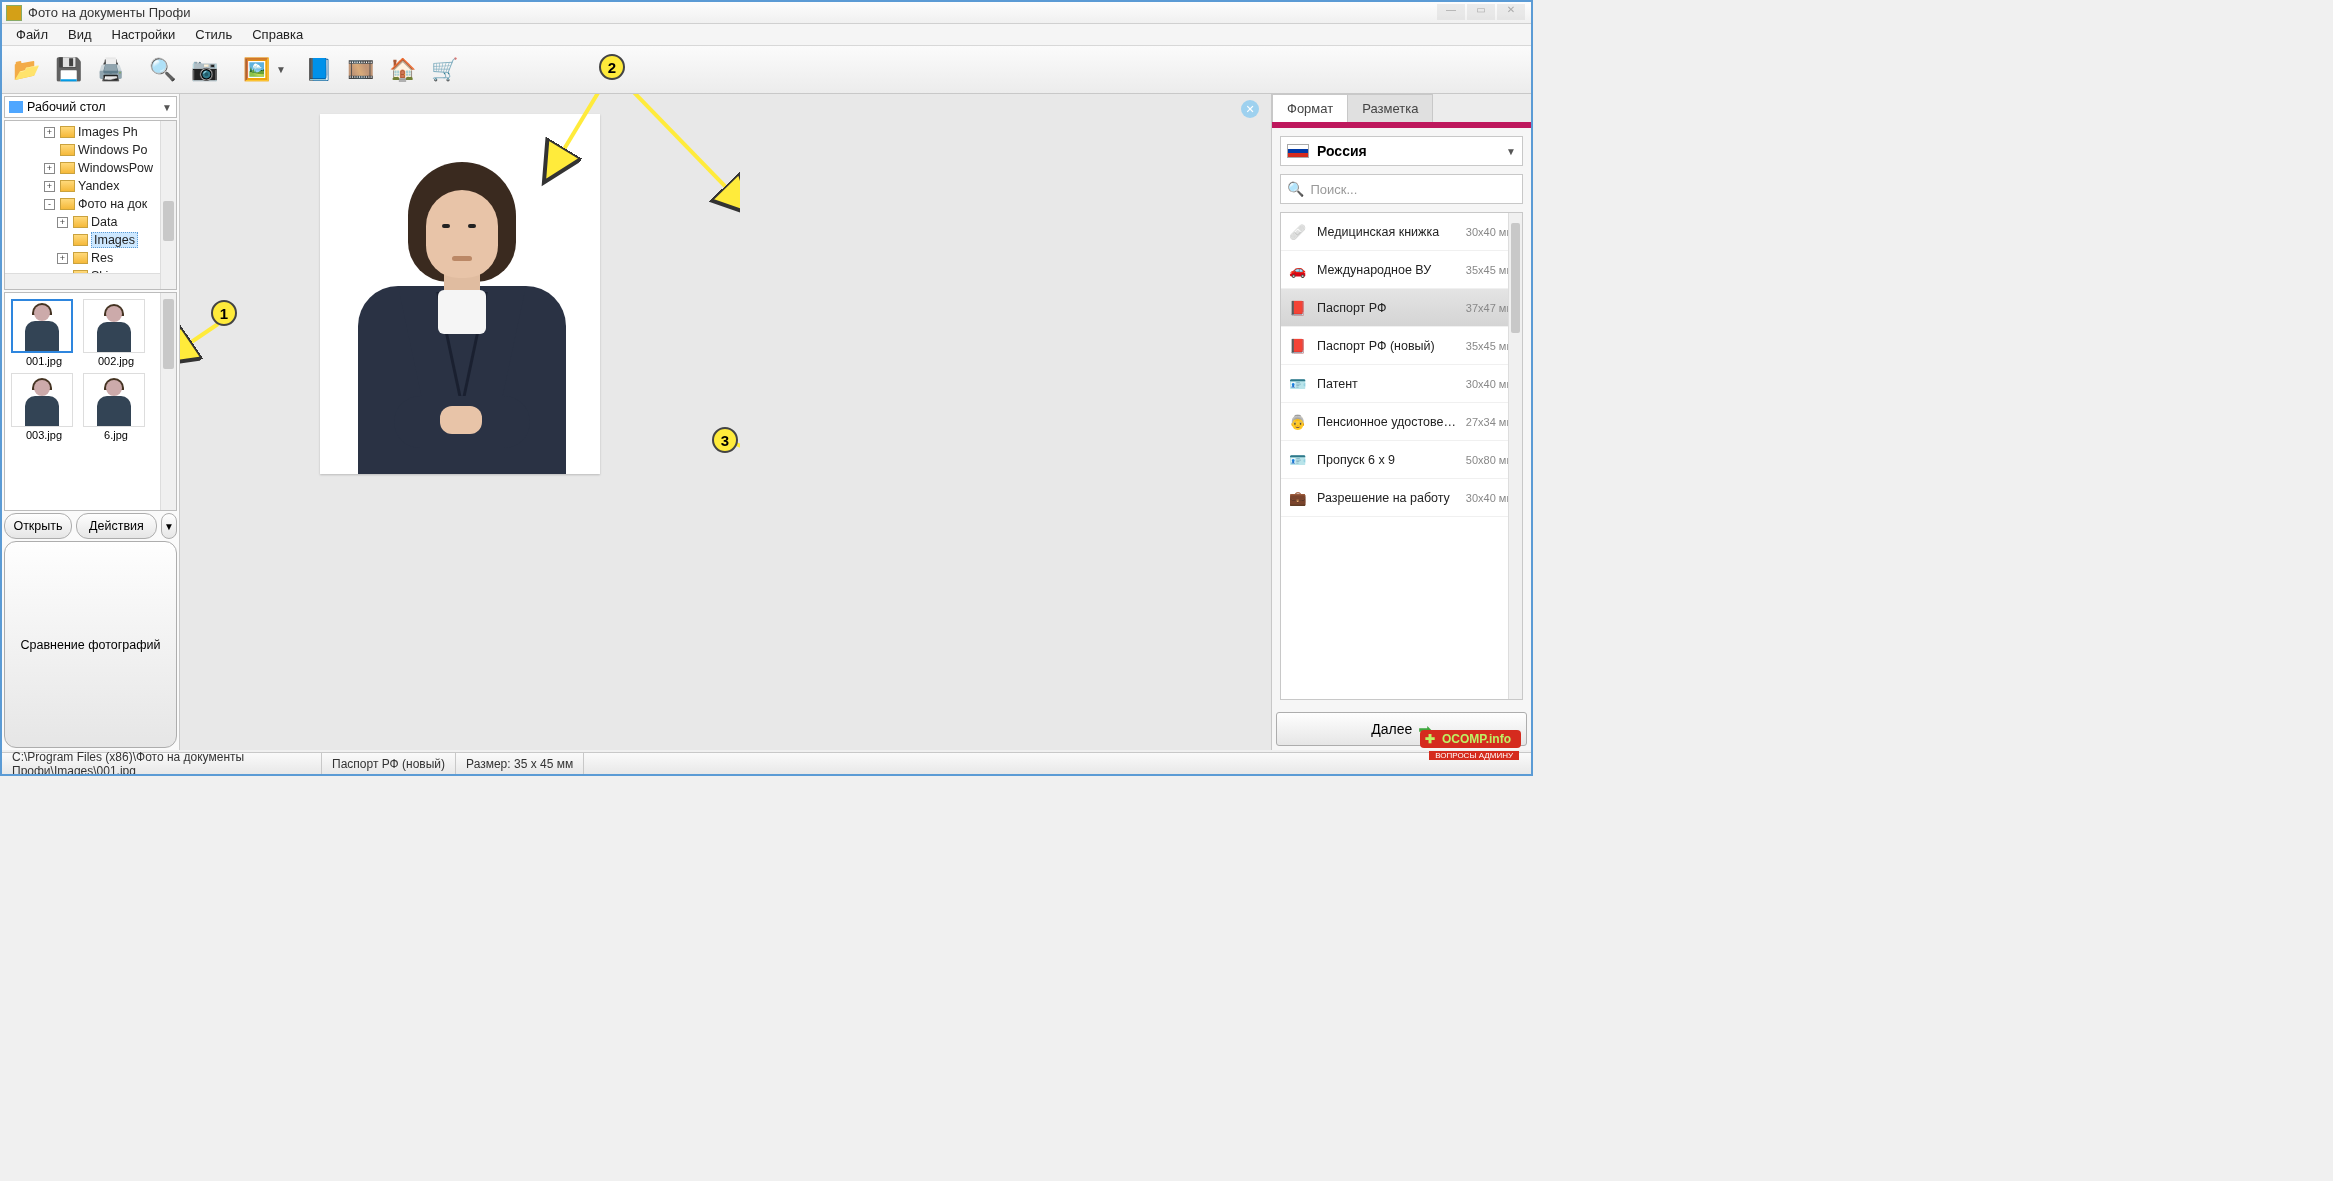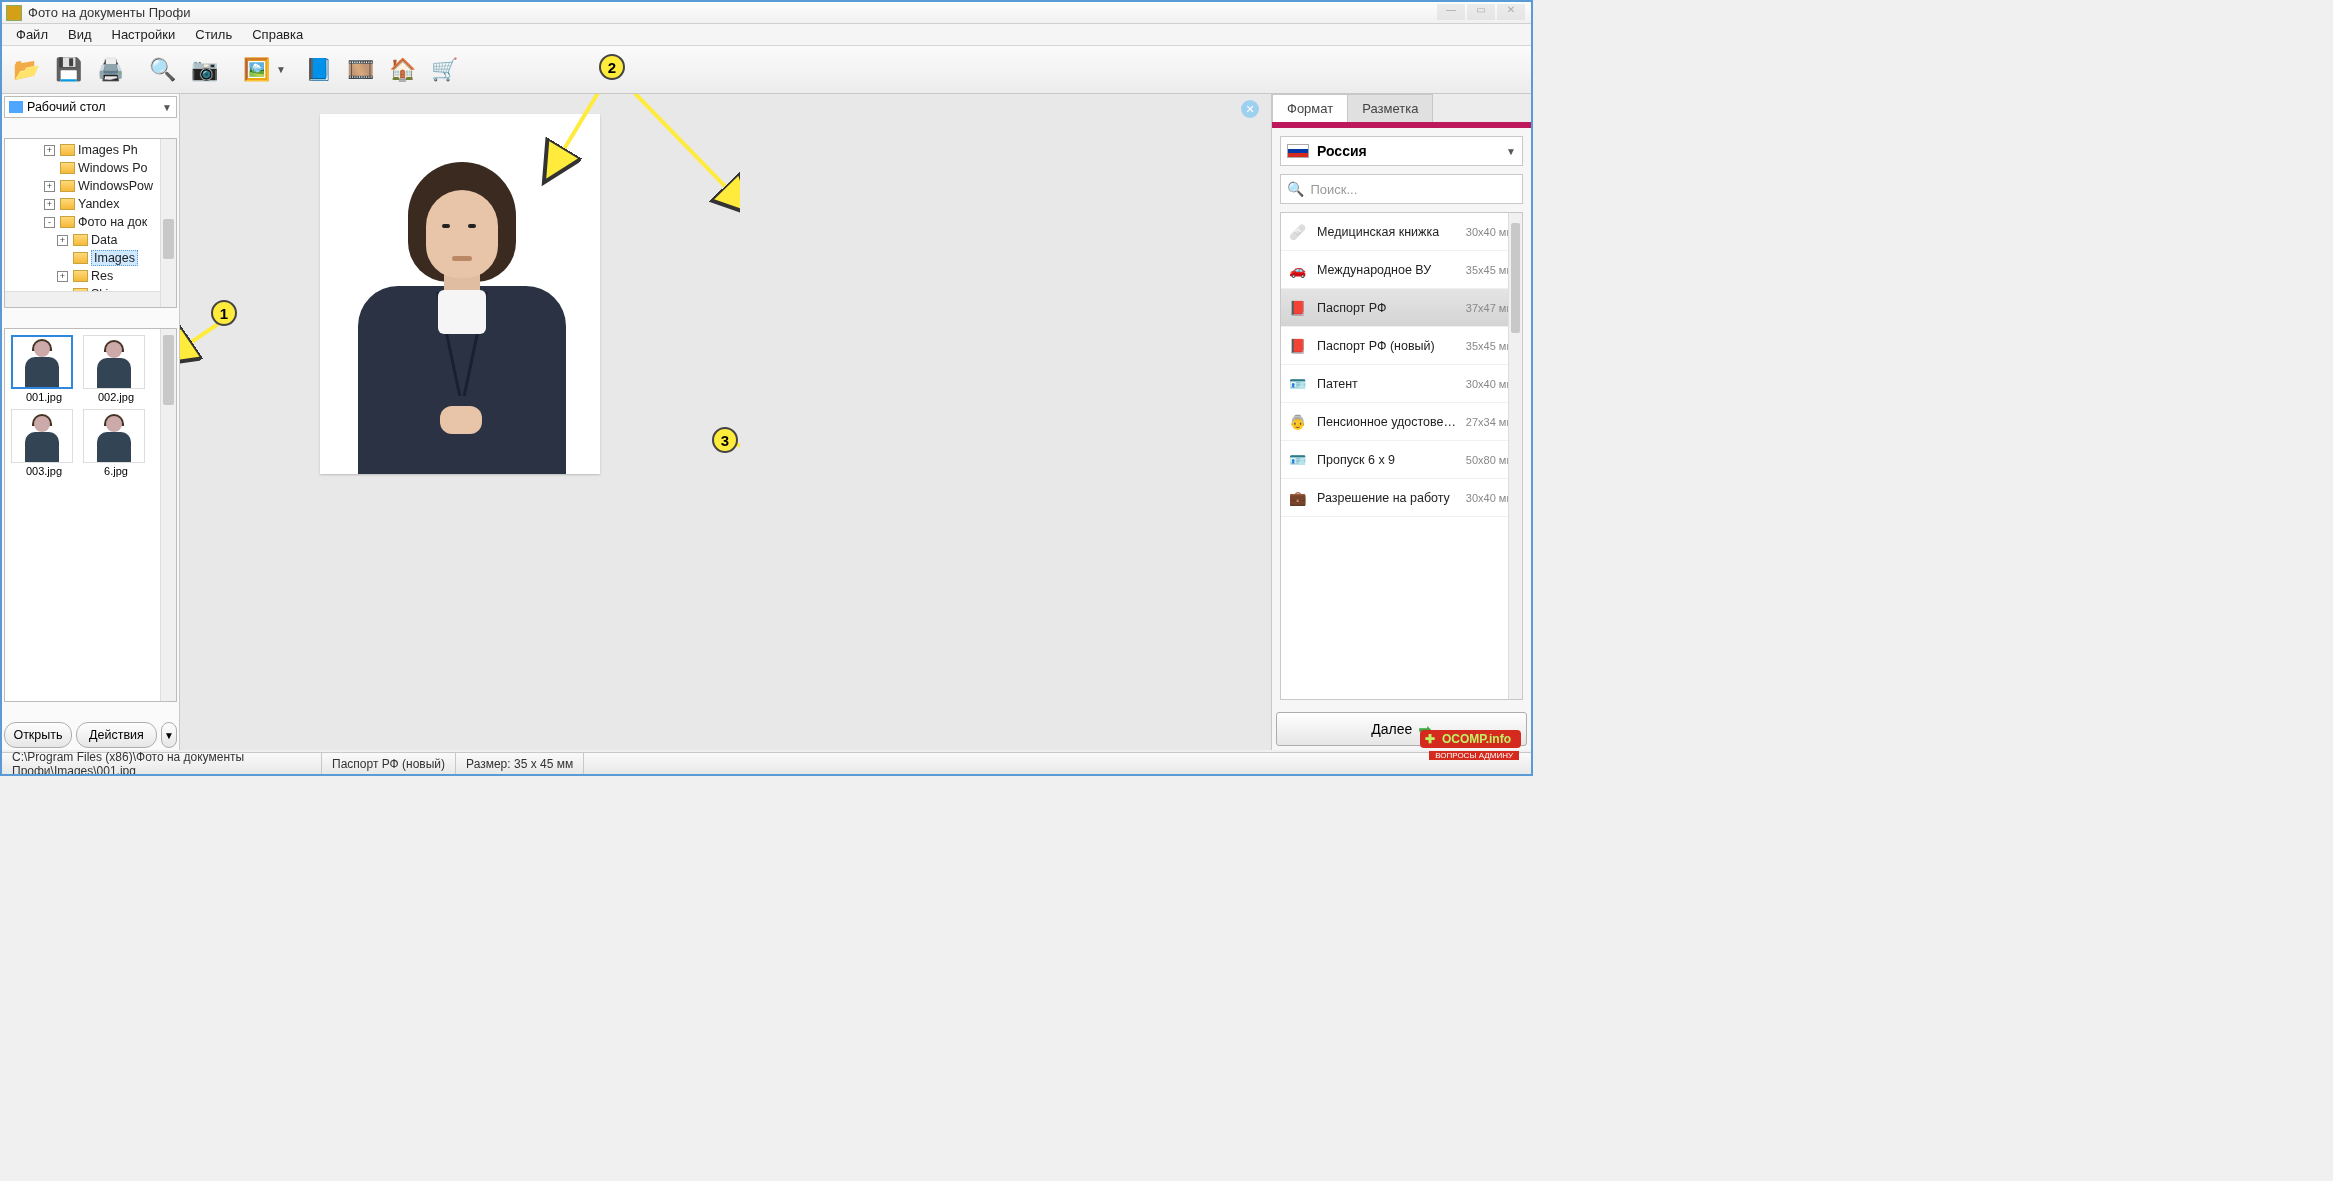--- a/index.html
+++ b/index.html
@@ -16,21 +16,21 @@
 
 .toolbar { height: 48px; background: linear-gradient(#fbfbfb,#ececec); display: flex; align-items: center; padding: 0 6px; gap: 4px; border-bottom: 1px solid #c8c8c8; }
 .tool-btn { width: 38px; height: 38px; border: 1px solid transparent; border-radius: 3px; display: flex; align-items: center; justify-content: center; font-size: 22px; }
 .tool-sep { width: 6px; }
 .tool-dd { display:flex; align-items:center; }
 .tool-dd .dd-arrow { width:10px; font-size:10px; color:#555; }
 
 .body-area { position: absolute; top: 92px; left: 0; right: 0; bottom: 24px; display: flex; }
 
 
-.left-panel { width: 178px; background: #fafafa; border-right: 1px solid #c8c8c8; display: flex; flex-direction: column; padding: 2px; gap: 20px; }
+.left-panel { width: 178px; background: #fafafa; border-right: 1px solid #c8c8c8; display: flex; flex-direction: column; padding: 2px; gap: 2px; }
 .path-combo { height: 22px; border: 1px solid #bcbcbc; background: #fff; display:flex; align-items:center; padding:0 4px; font-size:12.5px; }
 .path-combo .folder-ic { width:14px; height:12px; background:#4ea6ff; margin-right:4px; }
 .path-combo .dd { margin-left:auto; font-size:10px; color:#555; }
 
 .tree-wrap { flex: 0 0 170px; border:1px solid #bcbcbc; background:#fff; overflow:auto; position:relative; }
 .tree { padding: 2px 0; font-size: 12.5px; color:#222; }
 .tree-row { display:flex; align-items:center; height:18px; white-space:nowrap; }
 .tree-exp { width:11px; height:11px; border:1px solid #888; font-size:9px; line-height:9px; text-align:center; margin-right:2px; color:#444; }
 .tree-blank { width:13px; }
 .tree-folder { width:15px; height:12px; background:linear-gradient(#ffd97a,#f5b93a); border:1px solid #caa23e; margin:0 3px; }
@@ -305,20 +305,21 @@
       <div class="thumbs-scroll">
           <div class="thumbs-thumb"></div>
         </div>
     </div>
 
     <div class="left-buttons">
       <div class="btn">Открыть</div>
       <div class="btn" style="flex:1.2">Действия</div>
       <div class="btn btn-dd">▼</div>
     </div>
+    <div class="btn btn-wide">Сравнение фотографий</div>
   </div>
 
   <div class="center-panel">
     <div class="close-bubble">✕</div>
     <div class="photo-canvas">
       <div class="mp">
         <div class="mp-jacket"></div>
         <div class="mp-lapel-l"></div>
           <div class="mp-lapel-r"></div>
         <div class="mp-arms"></div>

